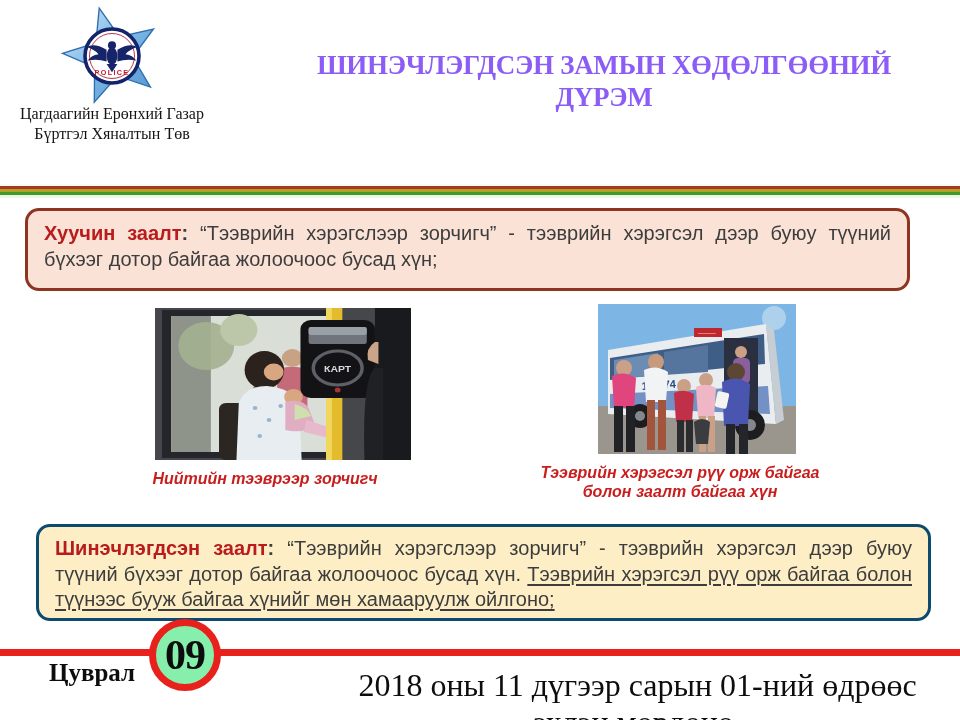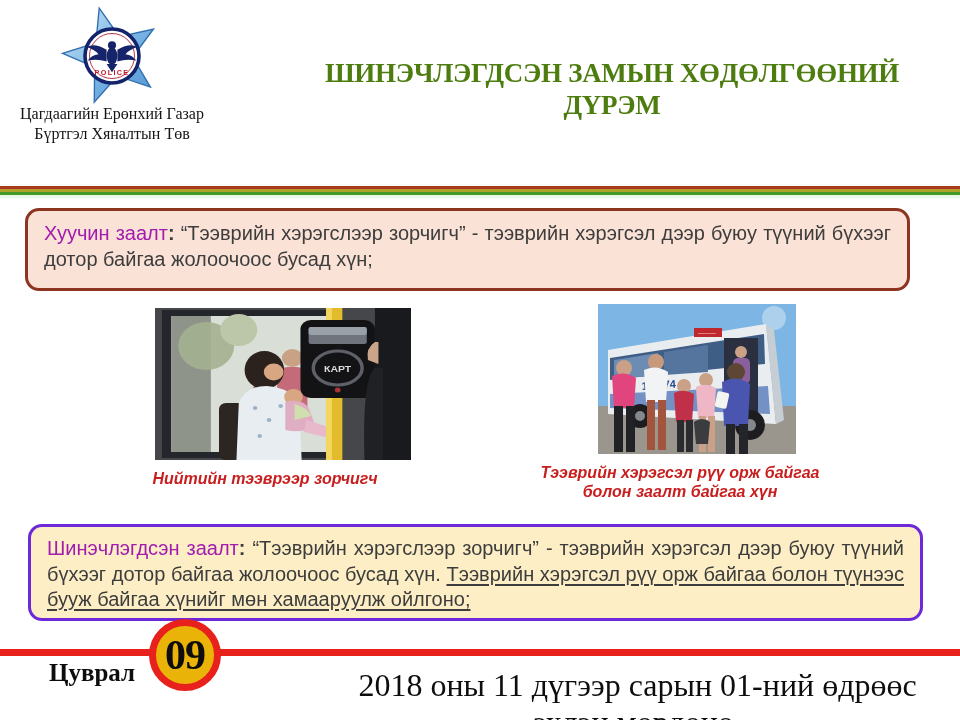--- a/index.html
+++ b/index.html
@@ -9,59 +9,59 @@
   }
   
   .logo{position:absolute;left:58px;top:4px;width:108px;height:104px;}
   .org-block{
     position:absolute;left:2px;top:104px;width:220px;text-align:center;
     font-family:"Liberation Serif",serif;font-size:16px;line-height:1.22;color:#141414;
   }
   .title{
     position:absolute;left:300px;top:50px;width:608px;text-align:center;
     font-family:"Liberation Serif",serif;font-weight:700;font-size:27px;
-    line-height:1.18;color:#4d7c0f;letter-spacing:-0.3px;margin:8px;
+    line-height:1.18;color:#8b5cf6;letter-spacing:-0.3px;margin:0;
   }
   
   .stripes{
     position:absolute;left:0;top:184px;width:960px;height:14px;
     background:linear-gradient(
       #f7fbf5 0px,#f7fbf5 2px,
       #a8391f 2px,#a8391f 5px,
       #b2a128 5px,#b2a128 8px,
       #43992a 8px,#43992a 11px,
       #eaf6e6 11px,#eaf6e6 14px);
   }
   
   .clause-box{
     position:absolute;box-sizing:border-box;border-radius:14px;
     padding:9px 16px 9px 16px;font-size:20px;line-height:1.32;color:#3d3d3d;
     text-align:justify;
   }
   .box-old{left:25px;top:208px;width:885px;height:83px;background:#fbe2d6;border:3px solid #8e3522;}
-  .box-new{left:28px;top:524px;width:895px;height:97px;background:#fdeec5;border:3px solid #6d28d9;line-height:1.28;}
-  .clause-label{color:#a21caf;font-weight:400;}
+  .box-new{left:36px;top:524px;width:895px;height:97px;background:#fdeec5;border:3px solid #0c4a6e;line-height:1.28;}
+  .clause-label{color:#b91c1c;font-weight:700;}
   .clause-colon{color:#3d3d3d;font-weight:700;}
   .underlined{text-decoration:underline;text-decoration-thickness:1.5px;text-underline-offset:3px;}
   
   .fig{position:absolute;margin:0;padding:0;}
   .fig-left{left:155px;top:308px;width:256px;height:152px;}
   .fig-right{left:598px;top:304px;width:198px;height:150px;}
   .fig svg{display:block;width:100%;height:100%;}
   .caption{
     position:absolute;text-align:center;color:#c81e1e;
     font-style:italic;font-weight:700;font-size:16px;line-height:1.2;
   }
   .caption-left{left:110px;top:469px;width:310px;}
   .caption-right{left:495px;top:463px;width:370px;}
   
   .red-line{position:absolute;left:0;top:649px;width:960px;height:7px;background:#e8211d;}
   .series-circle{
     position:absolute;left:149px;top:619px;width:72px;height:72px;box-sizing:border-box;
-    background:#eab308;border:7px solid #e8211d;border-radius:50%;
+    background:#86efac;border:7px solid #e8211d;border-radius:50%;
     display:flex;align-items:center;justify-content:center;z-index:2;
   }
   .series-number{
     font-family:"Liberation Serif",serif;font-weight:700;font-size:42px;color:#0d0d0d;
     letter-spacing:-1px;
   }
   .series-label{
     position:absolute;left:36px;top:659px;width:112px;text-align:center;
     font-family:"Liberation Serif",serif;font-weight:700;font-size:25px;color:#0d0d0d;
   }

